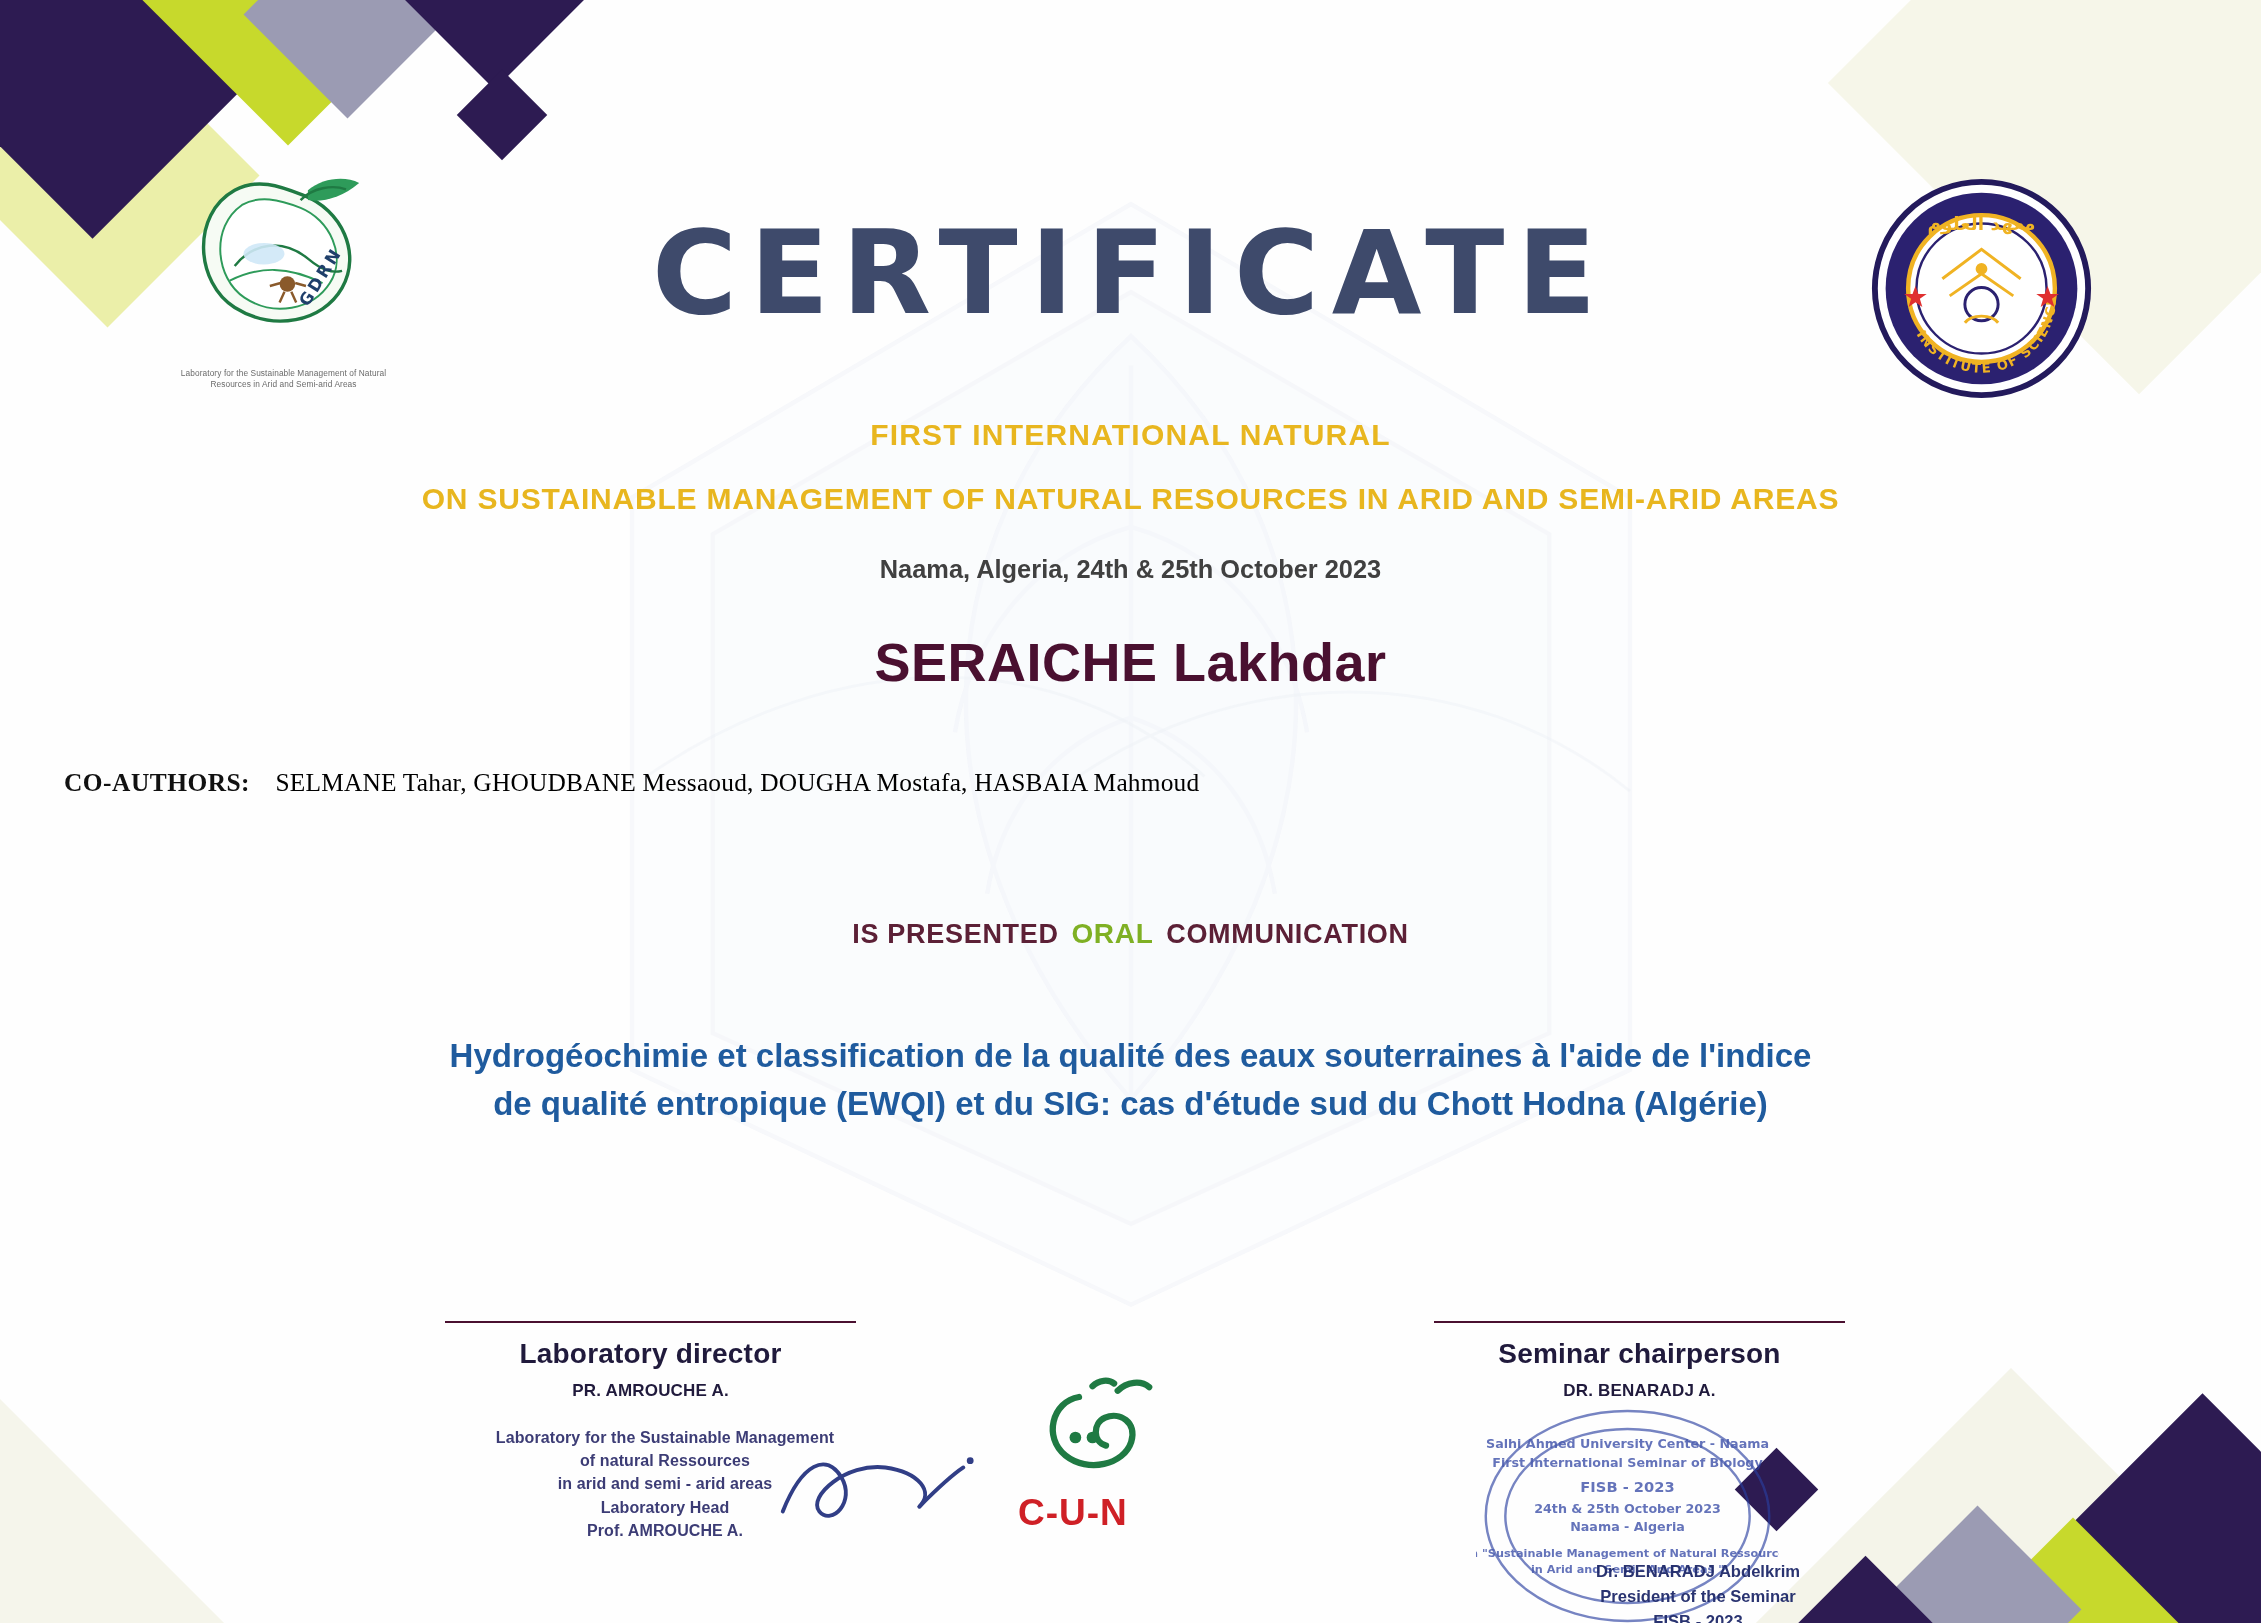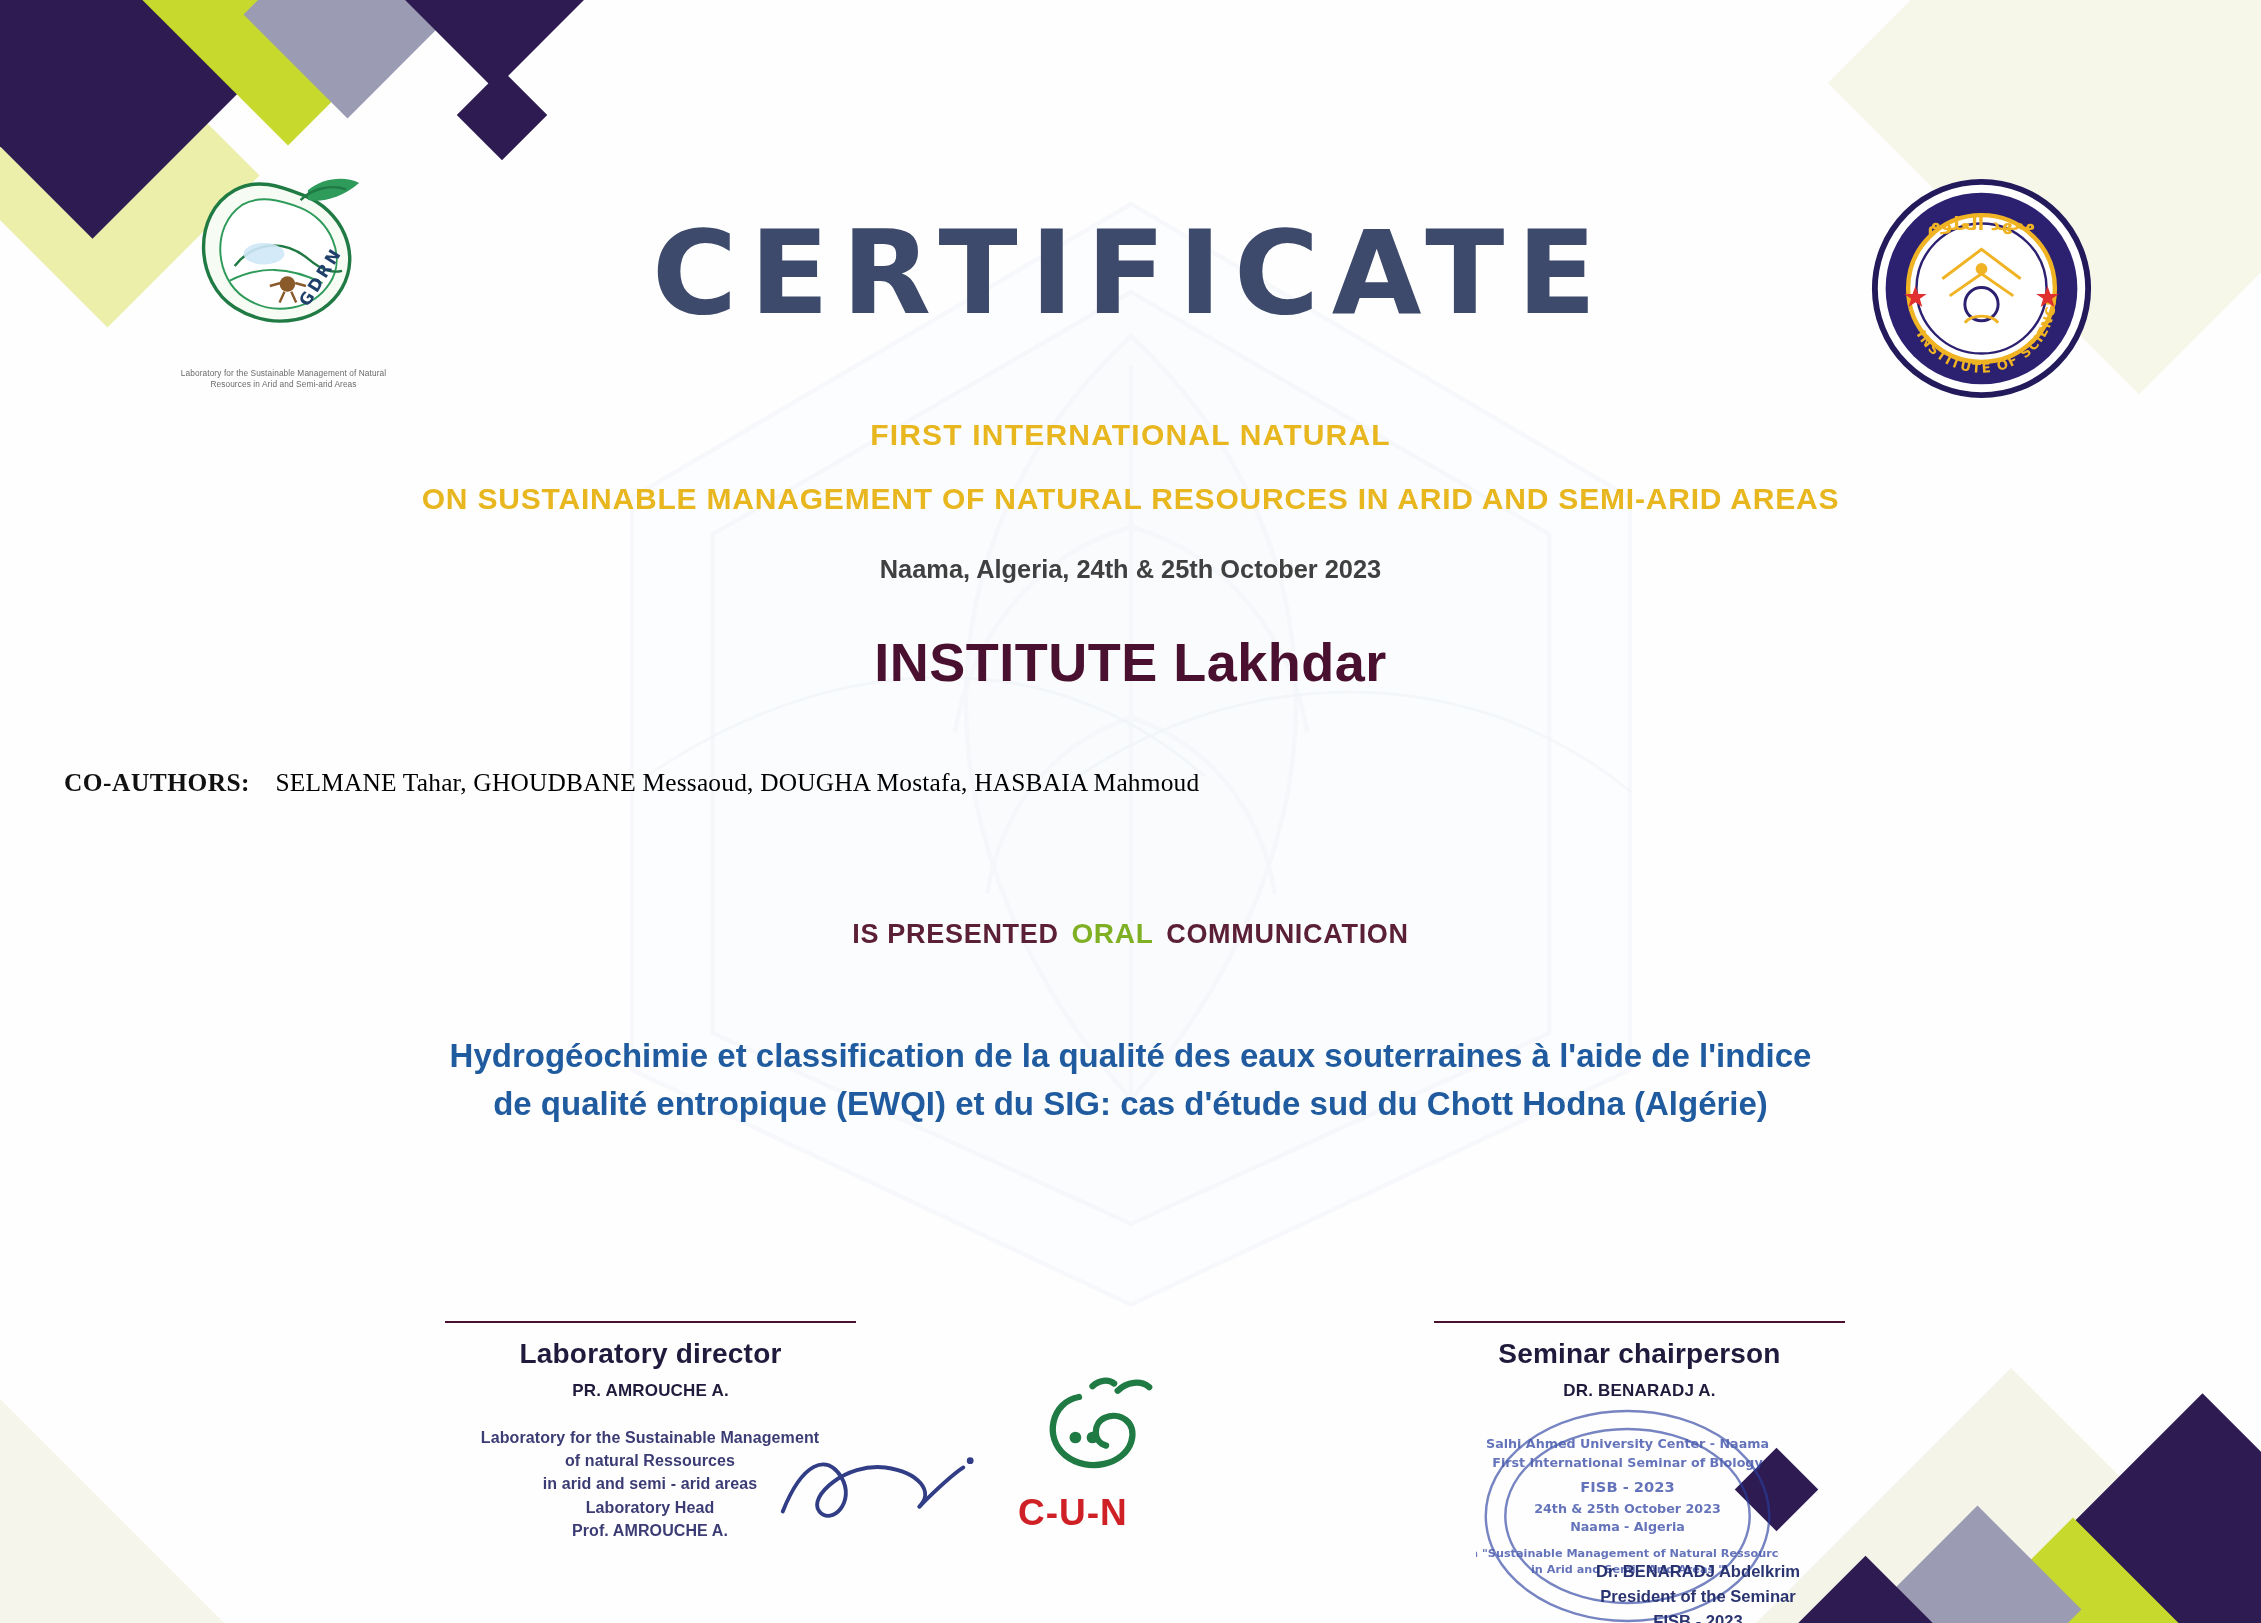--- a/index.html
+++ b/index.html
@@ -254,21 +254,21 @@
     margin-top: 11.7px;
     font-size: 17px;
     font-weight: 700;
     color: #201a3c;
     letter-spacing: 0.2px;
   }
 
   
   .lab-stamp {
     position: absolute;
-    left: 479px; top: 1426px;
+    left: 494px; top: 1426px;
     width: 342px;
     text-align: center;
     font-size: 16px;
     line-height: 1.45;
     color: #2c2c6a;
     font-weight: 700;
     letter-spacing: 0.1px;
     opacity: .92;
   }
   .scribble {
@@ -392,21 +392,21 @@
       <polygon points="95,225 101,241 118,241 104,251 109,268 95,258 81,268 86,251 72,241 89,241" fill="#e03030"></polygon>
       <polygon points="365,225 371,241 388,241 374,251 379,268 365,258 351,268 356,251 342,241 359,241" fill="#e03030"></polygon>
     </svg>
   </div>
 
   <div class="title">CERTIFICATE</div>
 
   <div class="seminar-line1">FIRST INTERNATIONAL NATURAL</div>
   <div class="seminar-line2">ON SUSTAINABLE MANAGEMENT OF NATURAL RESOURCES IN ARID AND SEMI-ARID AREAS</div>
   <div class="place-date">Naama, Algeria, 24th &amp; 25th October 2023</div>
-  <div class="recipient">INSTITUTE Lakhdar</div>
+  <div class="recipient">SERAICHE Lakhdar</div>
 
   <div class="coauthors-row">
     <div class="coauthors-label">CO-AUTHORS:</div>
     <div class="coauthors-names">SELMANE Tahar, GHOUDBANE Messaoud, DOUGHA Mostafa, HASBAIA Mahmoud</div>
   </div>
 
   <div class="presented-row">
     <span>IS PRESENTED</span><span class="mode">ORAL</span><span>COMMUNICATION</span>
   </div>
 

